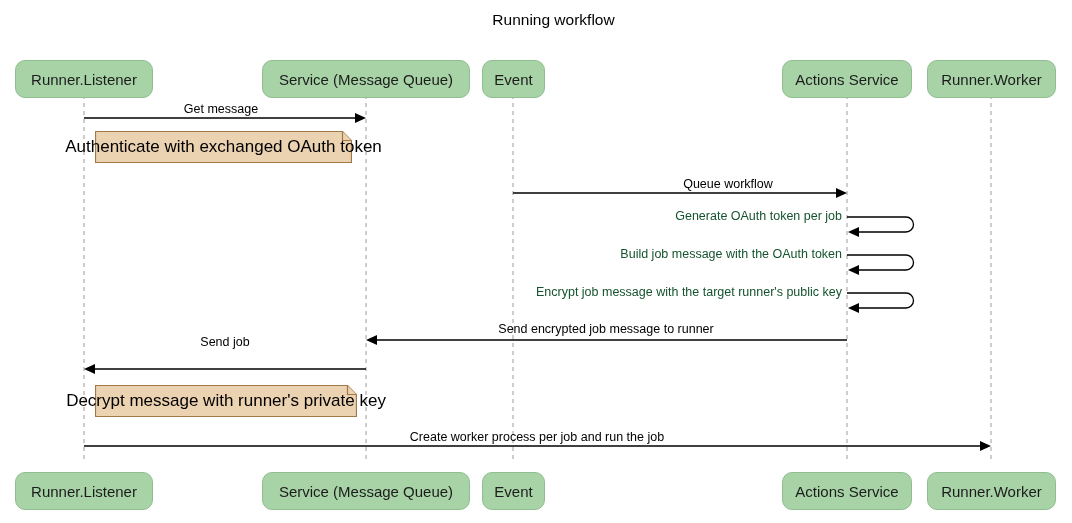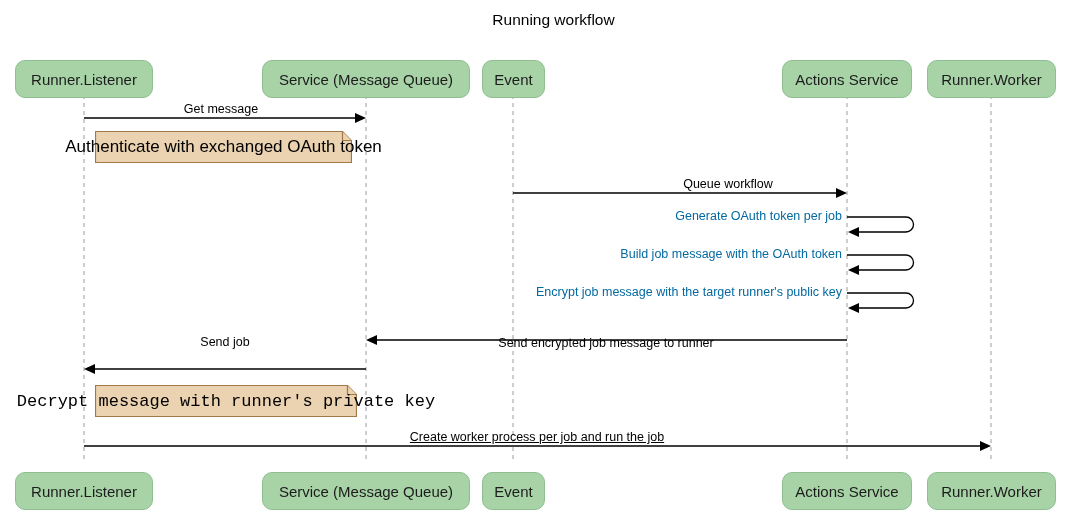--- a/index.html
+++ b/index.html
@@ -26,21 +26,21 @@
     position:absolute;height:38px;box-sizing:border-box;
     background:var(--actor-fill);border:1px solid var(--actor-border);
     border-radius:10px;display:flex;align-items:center;justify-content:center;
     font-size:15px;color:var(--actor-text);white-space:nowrap;margin-top:11px;
   }
   .msg-label{
     position:absolute;transform:translateX(-50%);font-size:12.5px;color:#000;
     white-space:nowrap;line-height:13px;
   }
   .self-label{
-    position:absolute;right:230px;font-size:12.5px;color:#0369a1;
+    position:absolute;right:230px;font-size:12.5px;color:#14532d;
     white-space:nowrap;line-height:13px;text-align:right;
   }
   .note{position:absolute;}
   .note svg{position:absolute;left:0;top:0;}
   .note-text{
     position:absolute;left:0;top:0;width:100%;height:100%;
     display:flex;align-items:center;justify-content:center;
     font-size:17px;color:#000;white-space:nowrap;
   }
   .lifeline{stroke:var(--lifeline-color);stroke-width:1;stroke-dasharray:4 4;}
@@ -115,33 +115,33 @@
   <div class="actor" style="left:262px;top:461px;width:208px;">Service (Message Queue)</div>
   <div class="actor" style="left:482px;top:461px;width:63px;">Event</div>
   <div class="actor" style="left:782px;top:461px;width:130px;">Actions Service</div>
   <div class="actor" style="left:927px;top:461px;width:129px;">Runner.Worker</div>
 
   <div class="msg-label" style="left:221px;top:103px;">Get message</div>
   <div class="msg-label" style="left:680px;top:178px;margin-left:48px;">Queue workflow</div>
   <div class="self-label" style="top:210px;">Generate OAuth token per job</div>
   <div class="self-label" style="top:248px;">Build job message with the OAuth token</div>
   <div class="self-label" style="top:286px;">Encrypt job message with the target runner's public key</div>
-  <div class="msg-label" style="left:606px;top:337px;text-align:center;">Send encrypted job message to runner</div>
+  <div class="msg-label" style="left:606px;top:323px;text-align:center;">Send encrypted job message to runner</div>
   <div class="msg-label" style="left:225px;top:336px;">Send job</div>
-  <div class="msg-label" style="left:537px;top:431px;text-decoration:underline;">Create worker process per job and run the job</div>
+  <div class="msg-label" style="left:537px;top:431px;">Create worker process per job and run the job</div>
 
   <div class="note" style="left:95px;top:131px;width:257px;height:32px;">
     <svg width="257" height="32">
       <path class="note-shape" d="M0.5,0.5 H247.5 L256.5,9.5 V31.5 H0.5 Z"></path>
       <path class="note-fold" d="M247.5,0.5 V9.5 H256.5"></path>
     </svg>
     <div class="note-text">Authenticate with exchanged OAuth token</div>
   </div>
 
-  <div class="note" style="left:95px;top:385px;width:262px;height:32px;font-family:Liberation Mono, monospace;">
+  <div class="note" style="left:95px;top:385px;width:262px;height:32px;">
     <svg width="262" height="32">
       <path class="note-shape" d="M0.5,0.5 H252.5 L261.5,9.5 V31.5 H0.5 Z"></path>
       <path class="note-fold" d="M252.5,0.5 V9.5 H261.5"></path>
     </svg>
     <div class="note-text">Decrypt message with runner's private key</div>
   </div>
 
 </div>
 
 </body></html>

